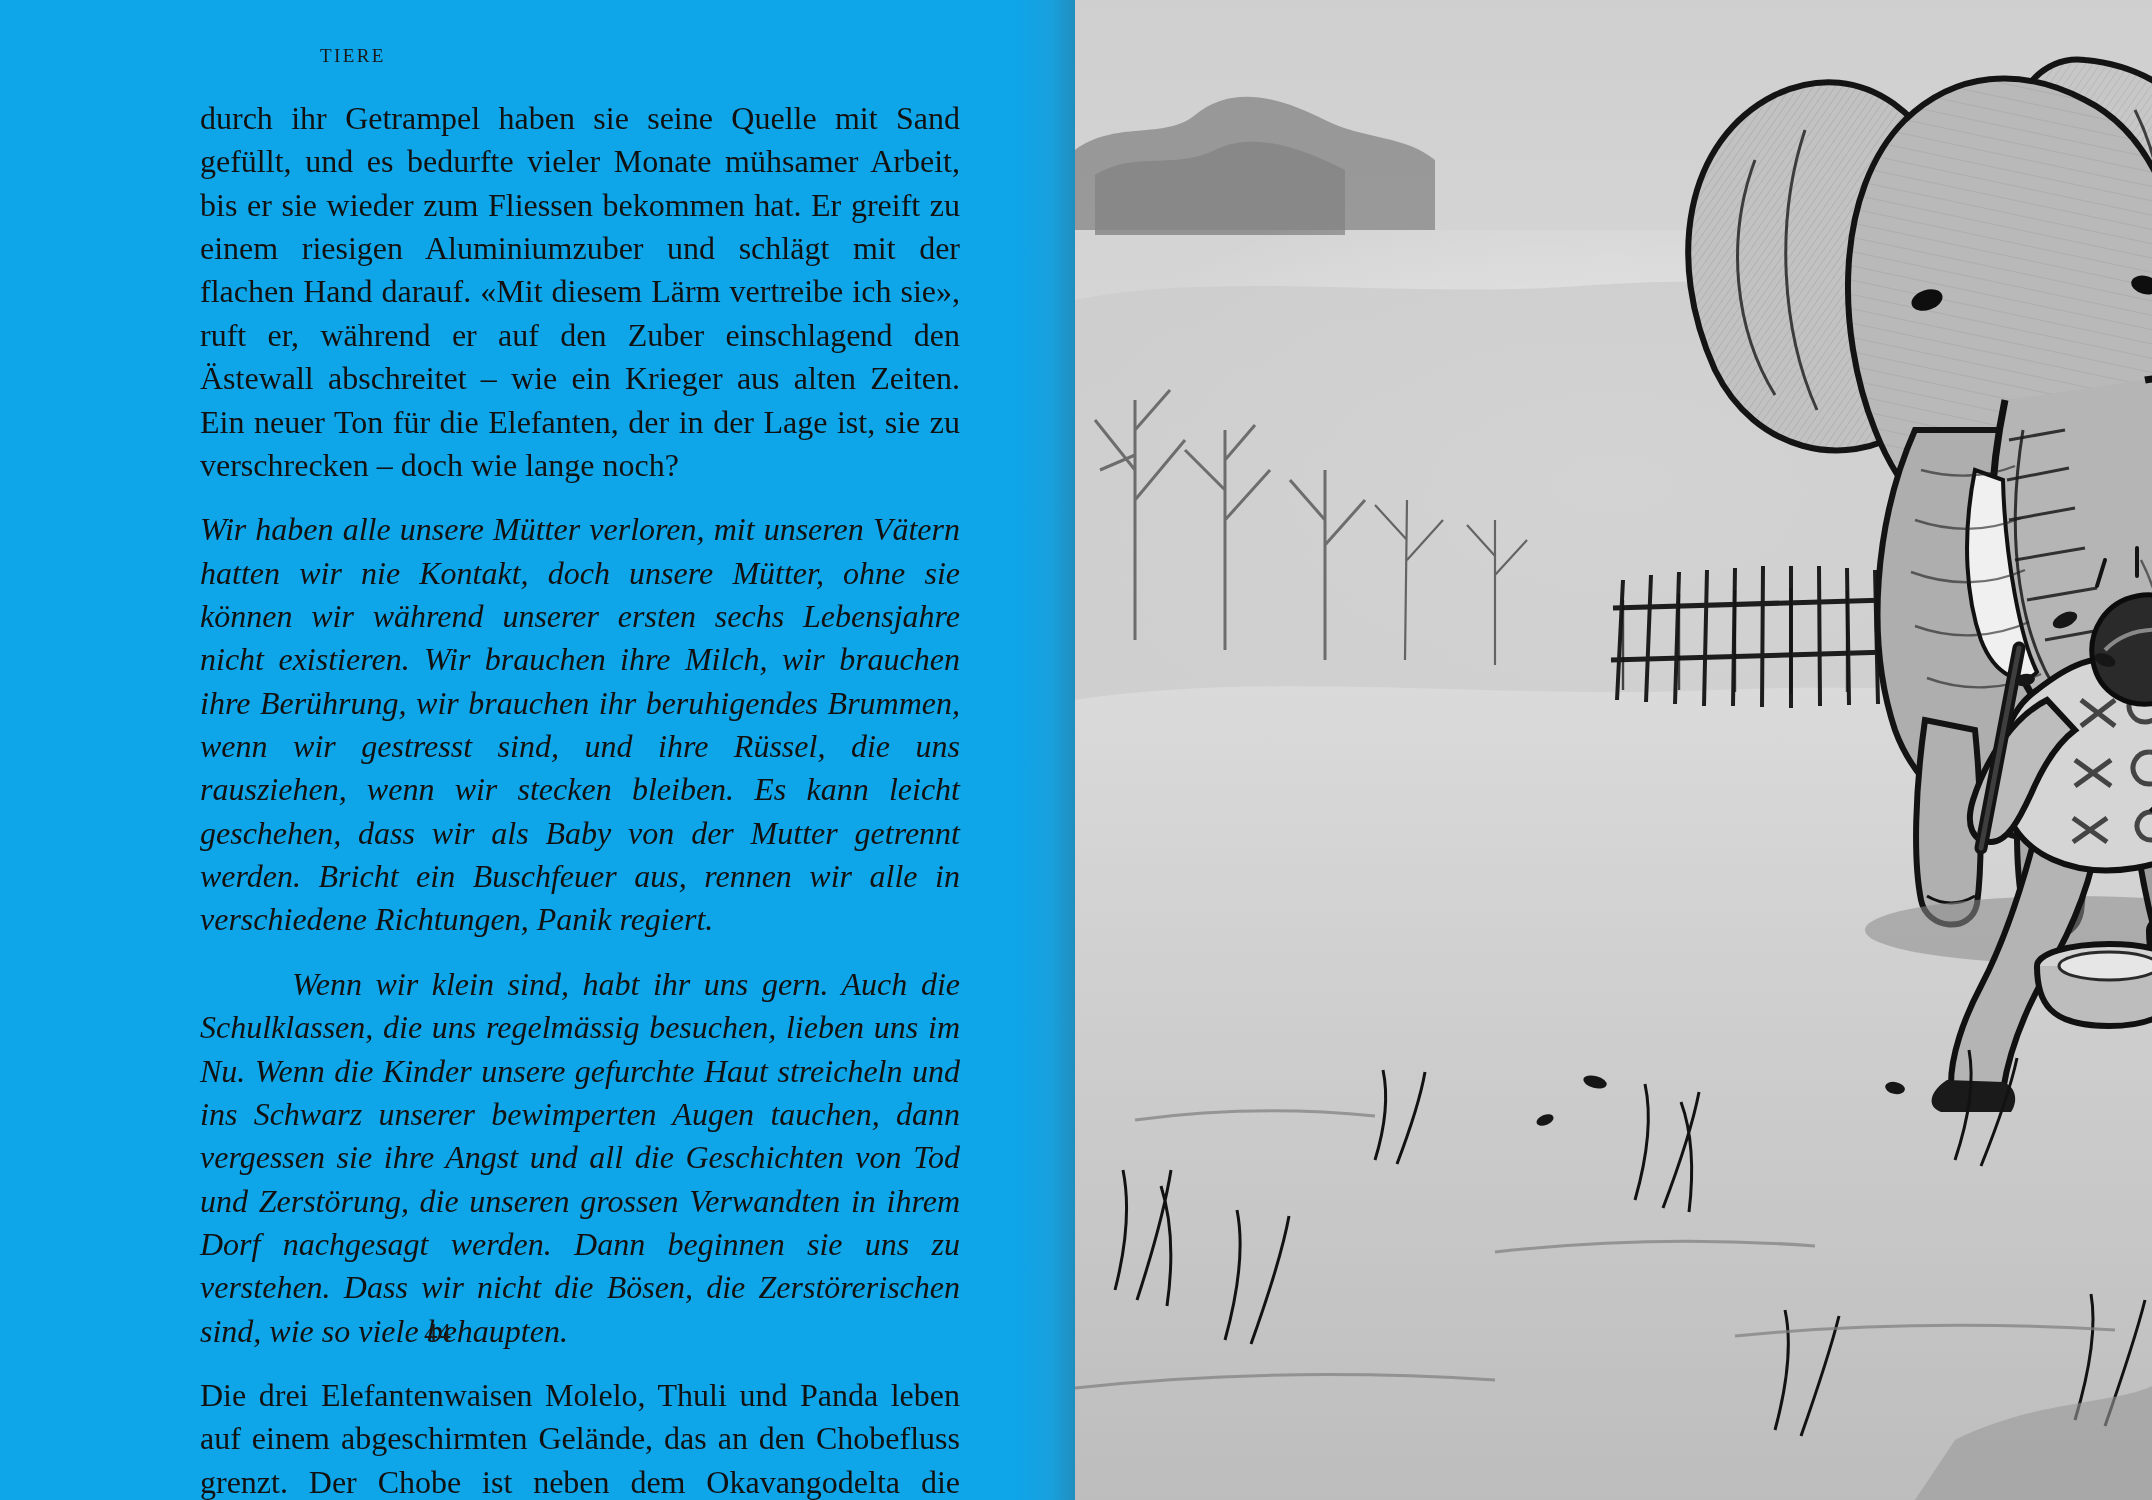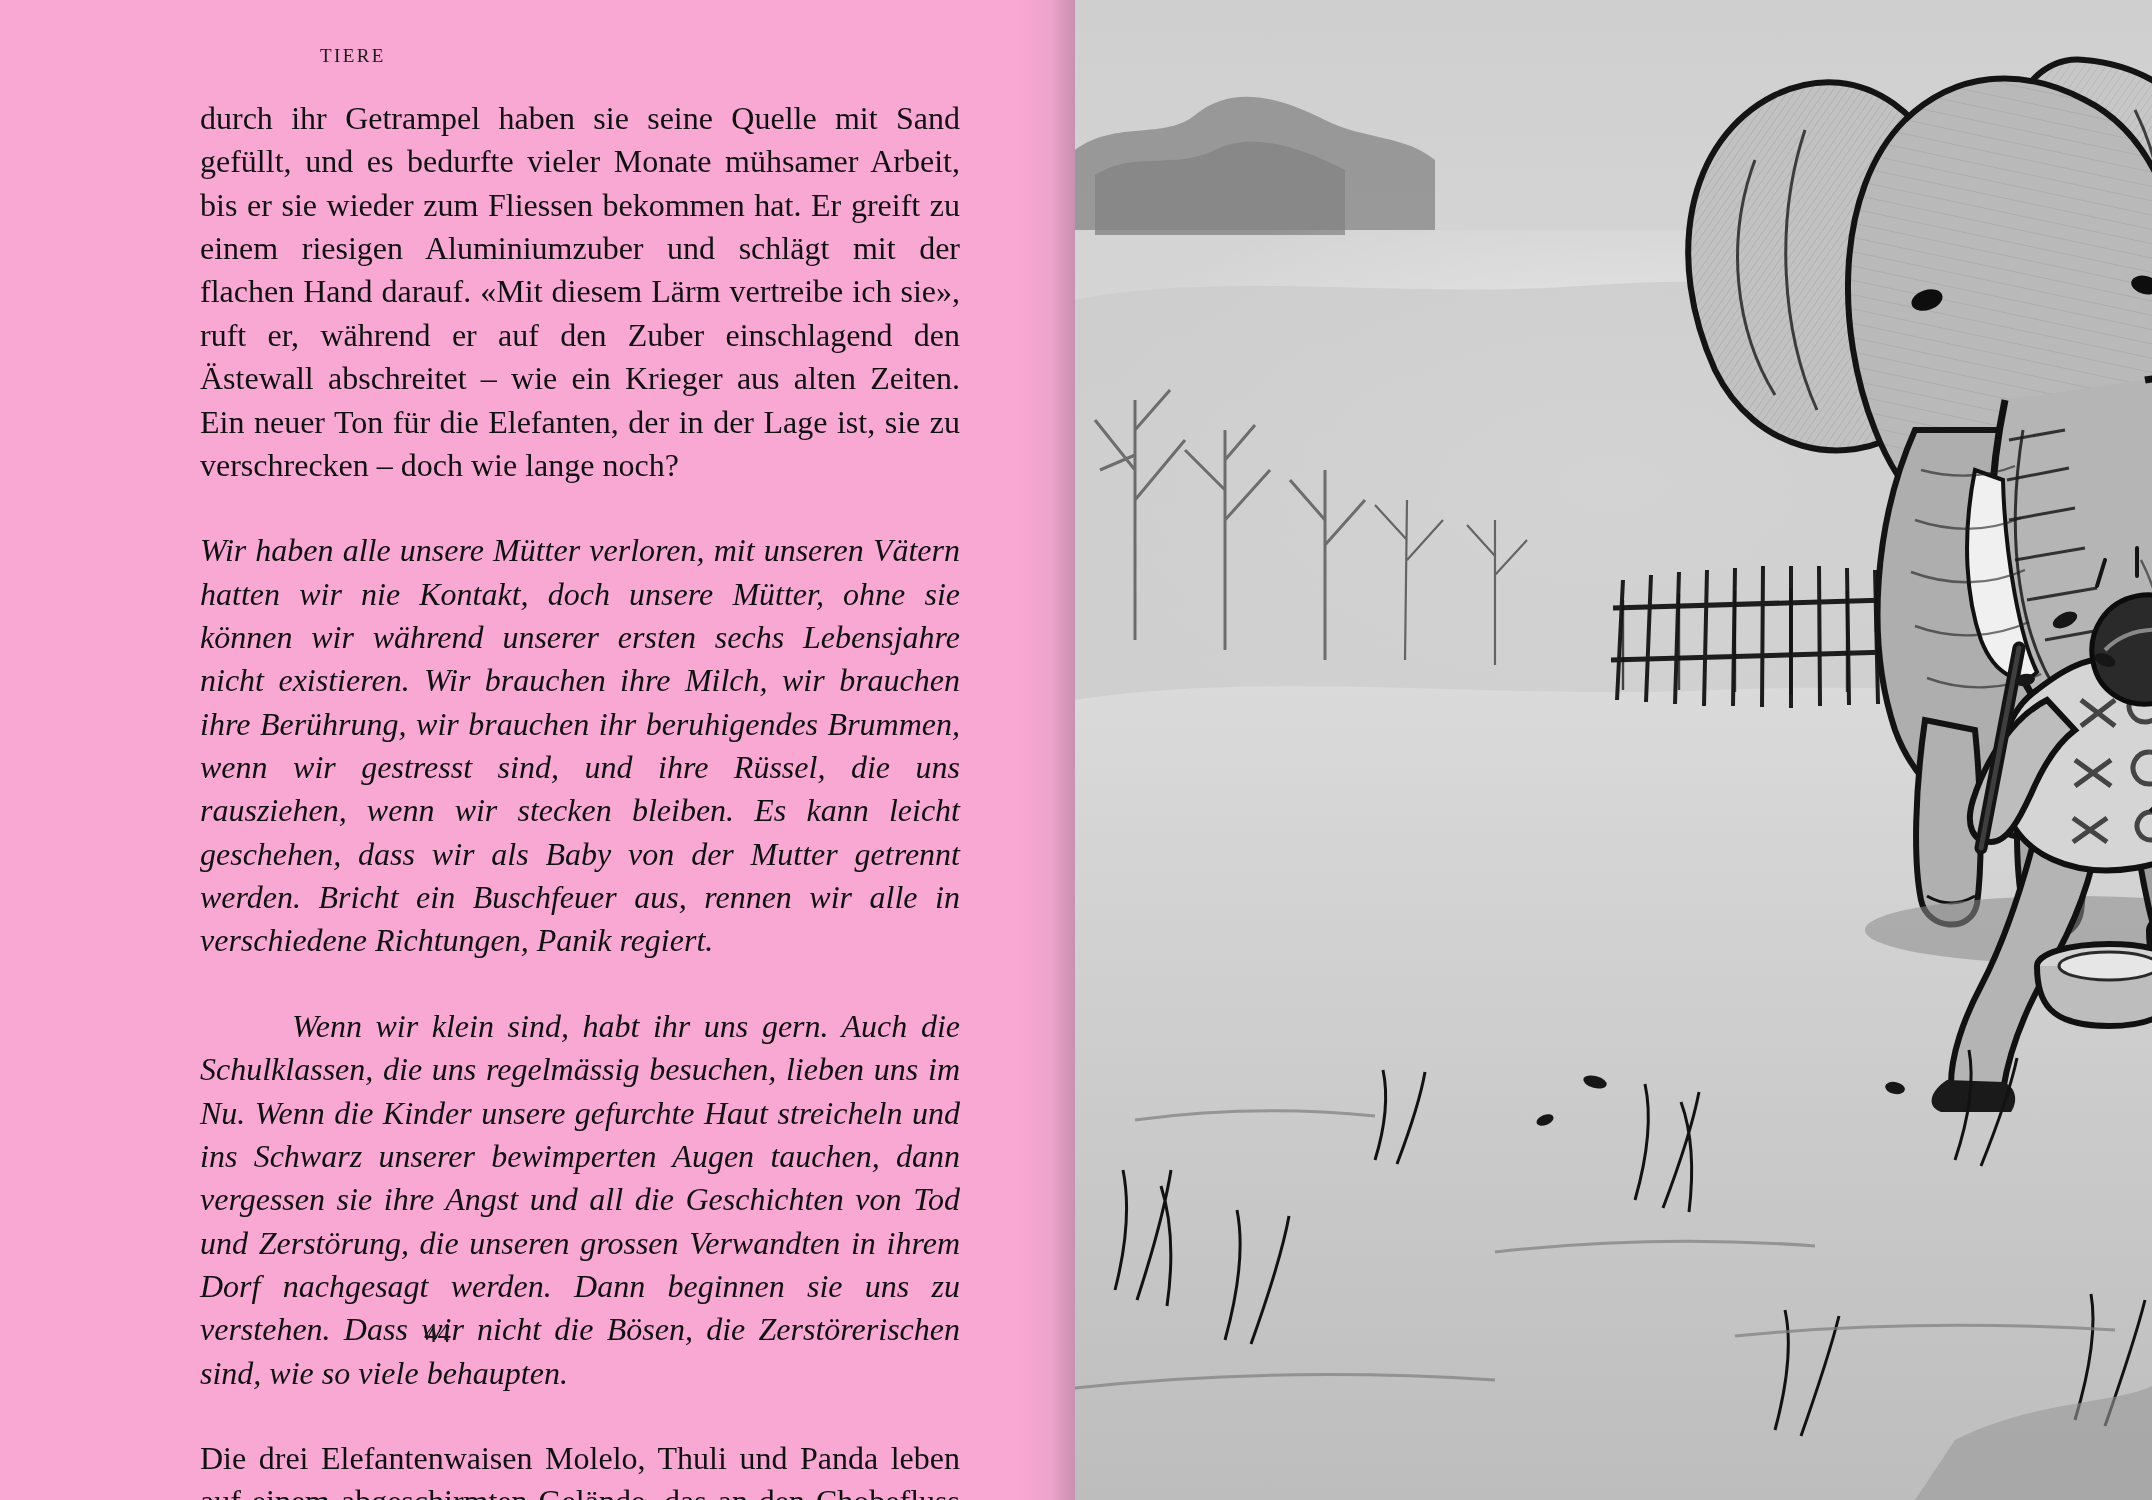--- a/index.html
+++ b/index.html
@@ -18,21 +18,21 @@
     width: 2152px;
     height: 1500px;
     display: flex;
   }
 
   
   .page-left {
     position: relative;
     width: 1075px;
     height: 1500px;
-    background: #f9a8d4;
+    background: #0ea5e9;
     box-sizing: border-box;
   }
   .text-column {
     position: absolute;
     left: 200px;
     top: 45px;
     width: 760px;
   }
   .running-head {
     font-family: "Liberation Serif", serif;
@@ -45,21 +45,21 @@
   }
   .para {
     font-size: 32px;
     line-height: 1.355;
     color: #111111;
     text-align: justify;
     margin: 0 0 0 0;
     hyphens: manual;
   }
   .para + .para {
-    margin-top: 42px;
+    margin-top: 21px;
   }
   .para.italic {
     font-style: italic;
   }
   .para.hang {
     text-indent: 92px;
   }
   .folio {
     position: absolute;
     left: 0;

